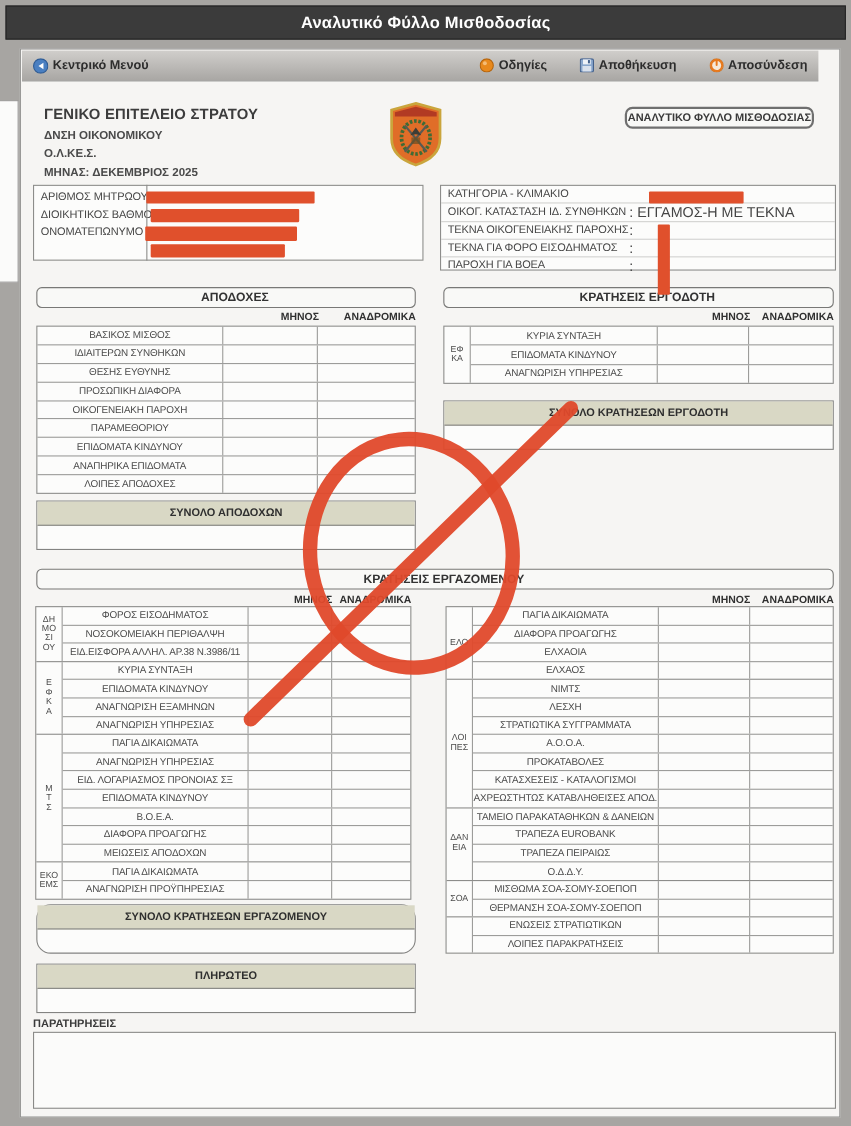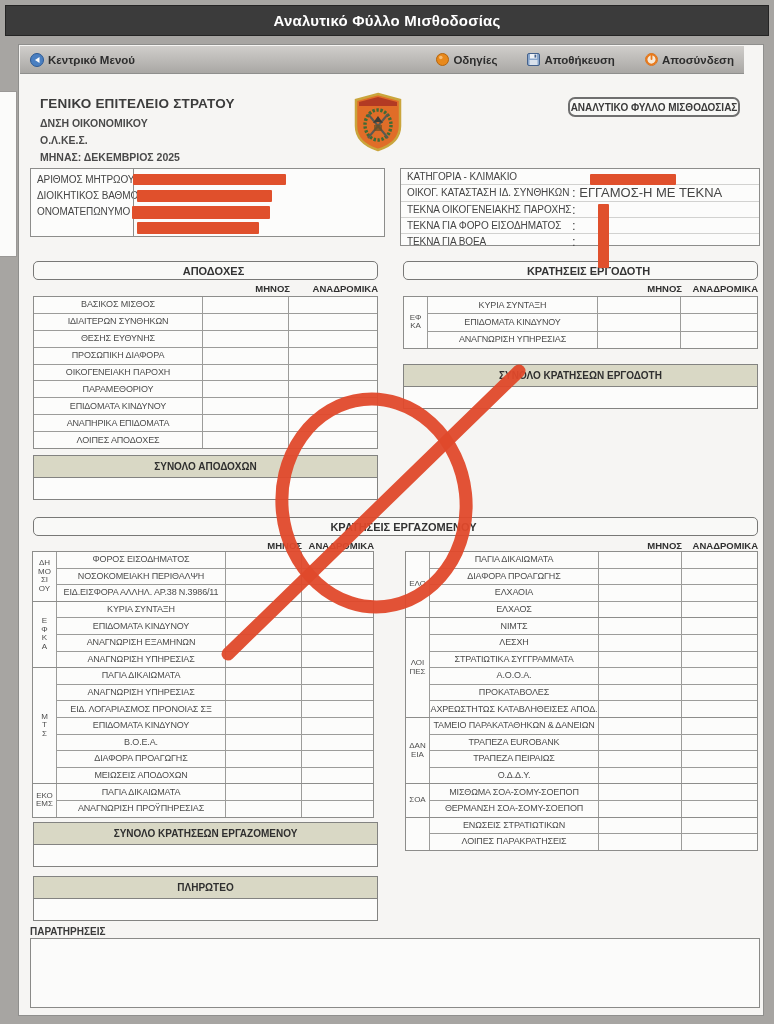--- a/index.html
+++ b/index.html
@@ -168,21 +168,21 @@
       </div>
       <div class="info-row">
         <div class="info-label">ΤΕΚΝΑ ΟΙΚΟΓΕΝΕΙΑΚΗΣ ΠΑΡΟΧΗΣ</div>
         <div class="info-value">:</div>
       </div>
       <div class="info-row">
         <div class="info-label">ΤΕΚΝΑ ΓΙΑ ΦΟΡΟ ΕΙΣΟΔΗΜΑΤΟΣ</div>
         <div class="info-value">:</div>
       </div>
       <div class="info-row">
-        <div class="info-label">ΤΕΚΝΑ ΓΙΑ ΒΟΕΑ</div>
+        <div class="info-label">ΠΑΡΟΧΗ ΓΙΑ ΒΟΕΑ</div>
         <div class="info-value">:</div>
       </div>
     </div>
 
   <div class="abs sec-header" style="left:33px;top:261px;width:345px;">ΑΠΟΔΟΧΕΣ</div>
   <div class="abs col-head" style="left:205px;top:283px;width:85px;">ΜΗΝΟΣ</div>
   <div class="abs col-head" style="left:290px;top:283px;width:88px;">ΑΝΑΔΡΟΜΙΚΑ</div>
   <div class="abs ktable t-rows" style="left:33px;top:296px;width:345px;--w1:85px;--w2:88px;--rh:15.9px;">
       <div class="t-row">
         <div class="t-label">ΒΑΣΙΚΟΣ ΜΙΣΘΟΣ</div>
@@ -431,20 +431,25 @@
             <div class="t-label">Α.Ο.Ο.Α.</div>
             <div class="t-val"></div>
             <div class="t-val2"></div>
           </div>
           <div class="t-row">
             <div class="t-label">ΠΡΟΚΑΤΑΒΟΛΕΣ</div>
             <div class="t-val"></div>
             <div class="t-val2"></div>
           </div>
           <div class="t-row">
+            <div class="t-label">ΚΑΤΑΣΧΕΣΕΙΣ - ΚΑΤΑΛΟΓΙΣΜΟΙ</div>
+            <div class="t-val"></div>
+            <div class="t-val2"></div>
+          </div>
+          <div class="t-row">
             <div class="t-label">ΑΧΡΕΩΣΤΗΤΩΣ ΚΑΤΑΒΛΗΘΕΙΣΕΣ ΑΠΟΔ.</div>
             <div class="t-val"></div>
             <div class="t-val2"></div>
           </div>
         </div>
       </div>
       <div class="t-group">
         <div class="t-glabel">ΔΑΝ
 ΕΙΑ</div>
         <div class="t-gbody t-rows">
@@ -495,21 +500,21 @@
           </div>
           <div class="t-row">
             <div class="t-label">ΛΟΙΠΕΣ ΠΑΡΑΚΡΑΤΗΣΕΙΣ</div>
             <div class="t-val"></div>
             <div class="t-val2"></div>
           </div>
         </div>
       </div>
     </div>
 
-  <div class="abs total-block" style="left:33px;top:822px;width:345px;">
+  <div class="abs total-block" style="left:33px;top:822px;width:345px;border-radius:13px;">
     <div class="total-head">ΣΥΝΟΛΟ ΚΡΑΤΗΣΕΩΝ ΕΡΓΑΖΟΜΕΝΟΥ</div>
     <div class="total-row"></div>
   </div>
 
   <div class="abs total-block" style="left:33px;top:876px;width:345px;">
     <div class="total-head">ΠΛΗΡΩΤΕΟ</div>
     <div class="total-row"></div>
   </div>
 
   <div class="abs notes-label" style="left:30px;top:926px;">ΠΑΡΑΤΗΡΗΣΕΙΣ</div>

